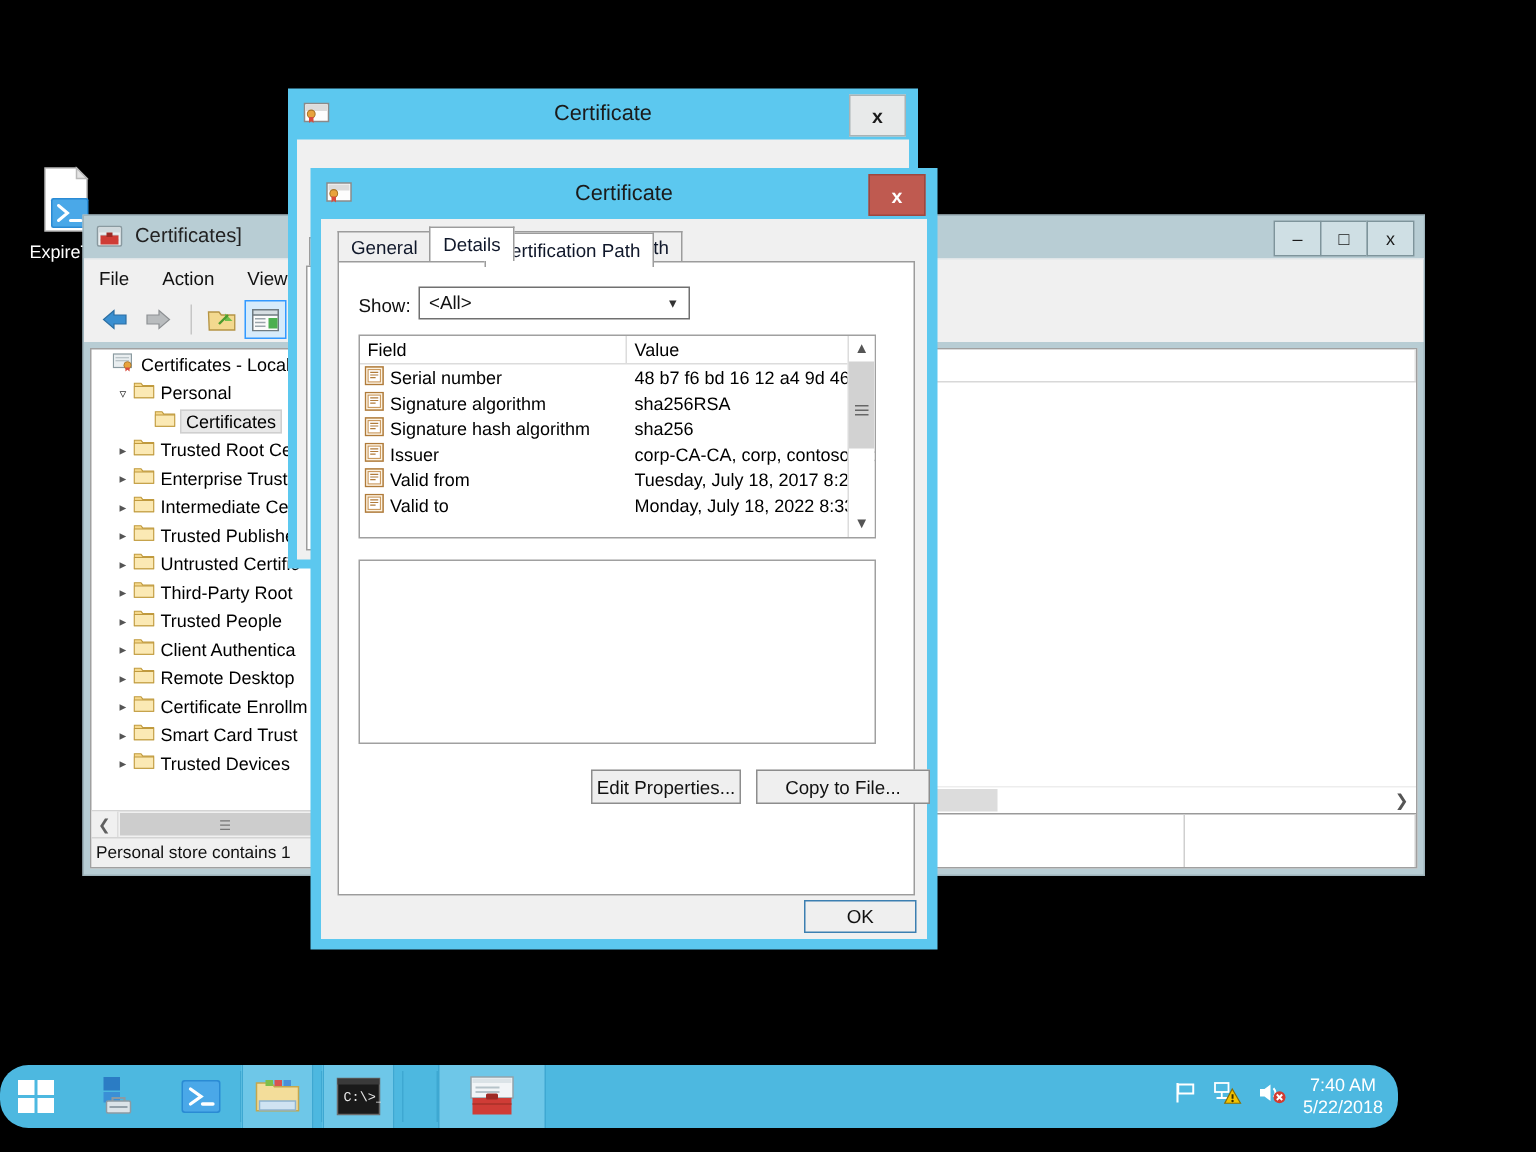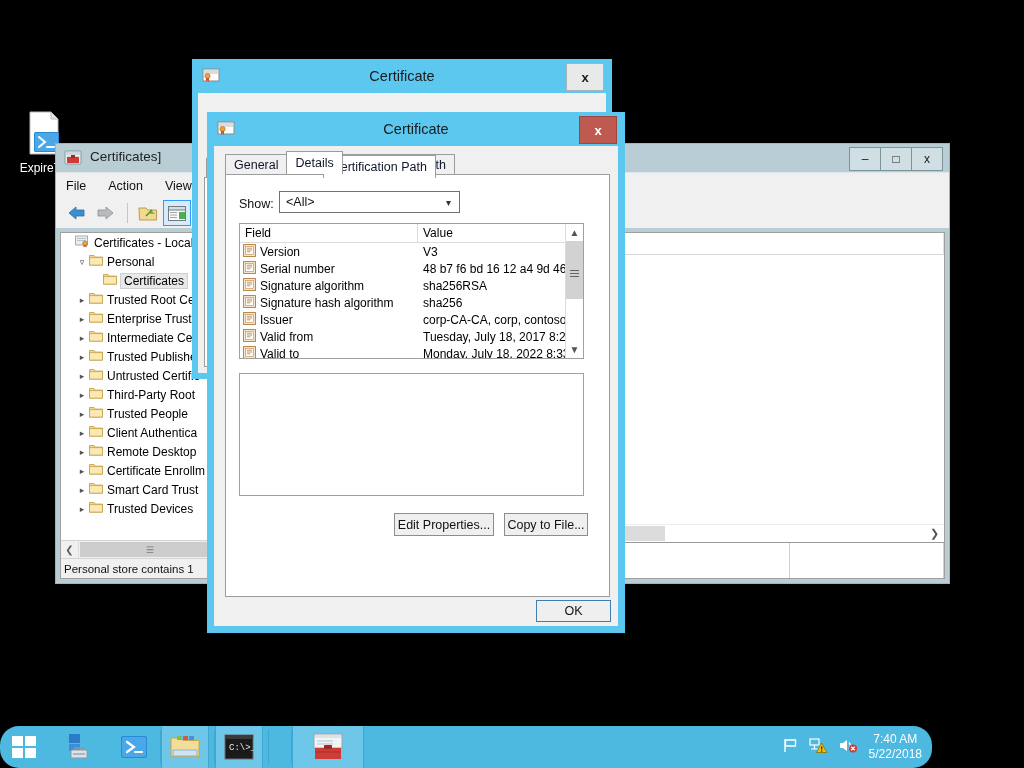--- a/index.html
+++ b/index.html
@@ -141,21 +141,21 @@
 
   .bigbox { position:absolute; border:1px solid #a0a0a0; background:#fff; box-sizing:border-box; }
 
   .btn {
     position:absolute; border:1px solid #8d8d8d; background:#efefef; font-size:12.5px; color:#111;
     display:flex; align-items:center; justify-content:center; box-sizing:border-box;
   }
   .btn.def { border:1px solid #3c7fb1; }
 
   
-  #taskbar { position:absolute; left:0; bottom:0; width:932px; height:42px; background:#4db8e0;border-radius:19px; }
+  #taskbar { position:absolute; left:0; bottom:16px; width:932px; height:42px; background:#4db8e0;border-radius:19px; }
   #taskbar .start { width:47px; height:42px; display:flex; align-items:center; justify-content:center; }
   .tbitem { position:absolute; top:0; height:42px; width:48px; display:flex; align-items:center; justify-content:center; }
   .tbitem.running { background:#6ec7e8; box-shadow: inset 1px 0 0 #3ea8d2, inset -1px 0 0 #3ea8d2; }
   .tbsepv { position:absolute; top:4px; width:1px; height:34px; background:#3ea8d2; }
   #tray { position:absolute; right:0; top:0; height:42px; display:flex; align-items:center; }
   #tray .clock { font-size:12px; color:#fff; text-align:center; line-height:15px; margin:0 10px 0 6px; }
   #tray .tricon { margin:0 5px; }
 </style>
 </head>
 <body>
@@ -454,31 +454,20 @@
           <div class="c2">Value</div>
         </div>
         <div id="fieldrows">
             <div class="flrow">
               <div class="c1">
                 <span class="fi"><svg width="13" height="13" viewBox="0 0 13 13">
                     <rect x="0.6" y="0.6" width="11.8" height="11.8" fill="#fdf3e2" stroke="#b07b3a" stroke-width="1"></rect>
                     <rect x="2.4" y="2.4" width="8.2" height="8.2" fill="#fff" stroke="#c79355" stroke-width="0.7"></rect>
                     <path d="M3.8 4.2 h5.4 M3.8 6 h5.4 M3.8 7.8 h3.6" stroke="#b07b3a" stroke-width="0.8"></path>
                   </svg></span>
-                <span>Version</span>
-              </div>
-              <div class="c2">V3</div>
-            </div>
-            <div class="flrow">
-              <div class="c1">
-                <span class="fi"><svg width="13" height="13" viewBox="0 0 13 13">
-                    <rect x="0.6" y="0.6" width="11.8" height="11.8" fill="#fdf3e2" stroke="#b07b3a" stroke-width="1"></rect>
-                    <rect x="2.4" y="2.4" width="8.2" height="8.2" fill="#fff" stroke="#c79355" stroke-width="0.7"></rect>
-                    <path d="M3.8 4.2 h5.4 M3.8 6 h5.4 M3.8 7.8 h3.6" stroke="#b07b3a" stroke-width="0.8"></path>
-                  </svg></span>
                 <span>Serial number</span>
               </div>
               <div class="c2">48 b7 f6 bd 16 12 a4 9d 46 72...</div>
             </div>
             <div class="flrow">
               <div class="c1">
                 <span class="fi"><svg width="13" height="13" viewBox="0 0 13 13">
                     <rect x="0.6" y="0.6" width="11.8" height="11.8" fill="#fdf3e2" stroke="#b07b3a" stroke-width="1"></rect>
                     <rect x="2.4" y="2.4" width="8.2" height="8.2" fill="#fff" stroke="#c79355" stroke-width="0.7"></rect>
                     <path d="M3.8 4.2 h5.4 M3.8 6 h5.4 M3.8 7.8 h3.6" stroke="#b07b3a" stroke-width="0.8"></path>
@@ -541,21 +530,21 @@
           </div>
           <div class="ar bot">▼</div>
         </div>
       </div>
 
       <div class="bigbox" style="left:13px; top:198px; width:345px; height:123px;">
         <span></span>
       </div>
 
       <div class="btn" style="left:168px; top:338px; width:100px; height:23px;">Edit Properties...</div>
-      <div class="btn" style="left:278px; top:338px; width:84px; height:23px;">Copy to File...</div>
+      <div class="btn" style="left:278px; top:338px; width:116px; height:23px;">Copy to File...</div>
     </div>
 
     <div class="btn def" style="left:329px; top:488px; width:75px; height:22px;">OK</div>
   </div>
 
   <div id="taskbar">
     <div class="start">
       <svg width="26" height="26" viewBox="0 0 26 26">
         <rect x="1" y="2" width="11" height="10" fill="#ffffff"></rect>
         <rect x="14" y="2" width="11" height="10" fill="#ffffff"></rect>

